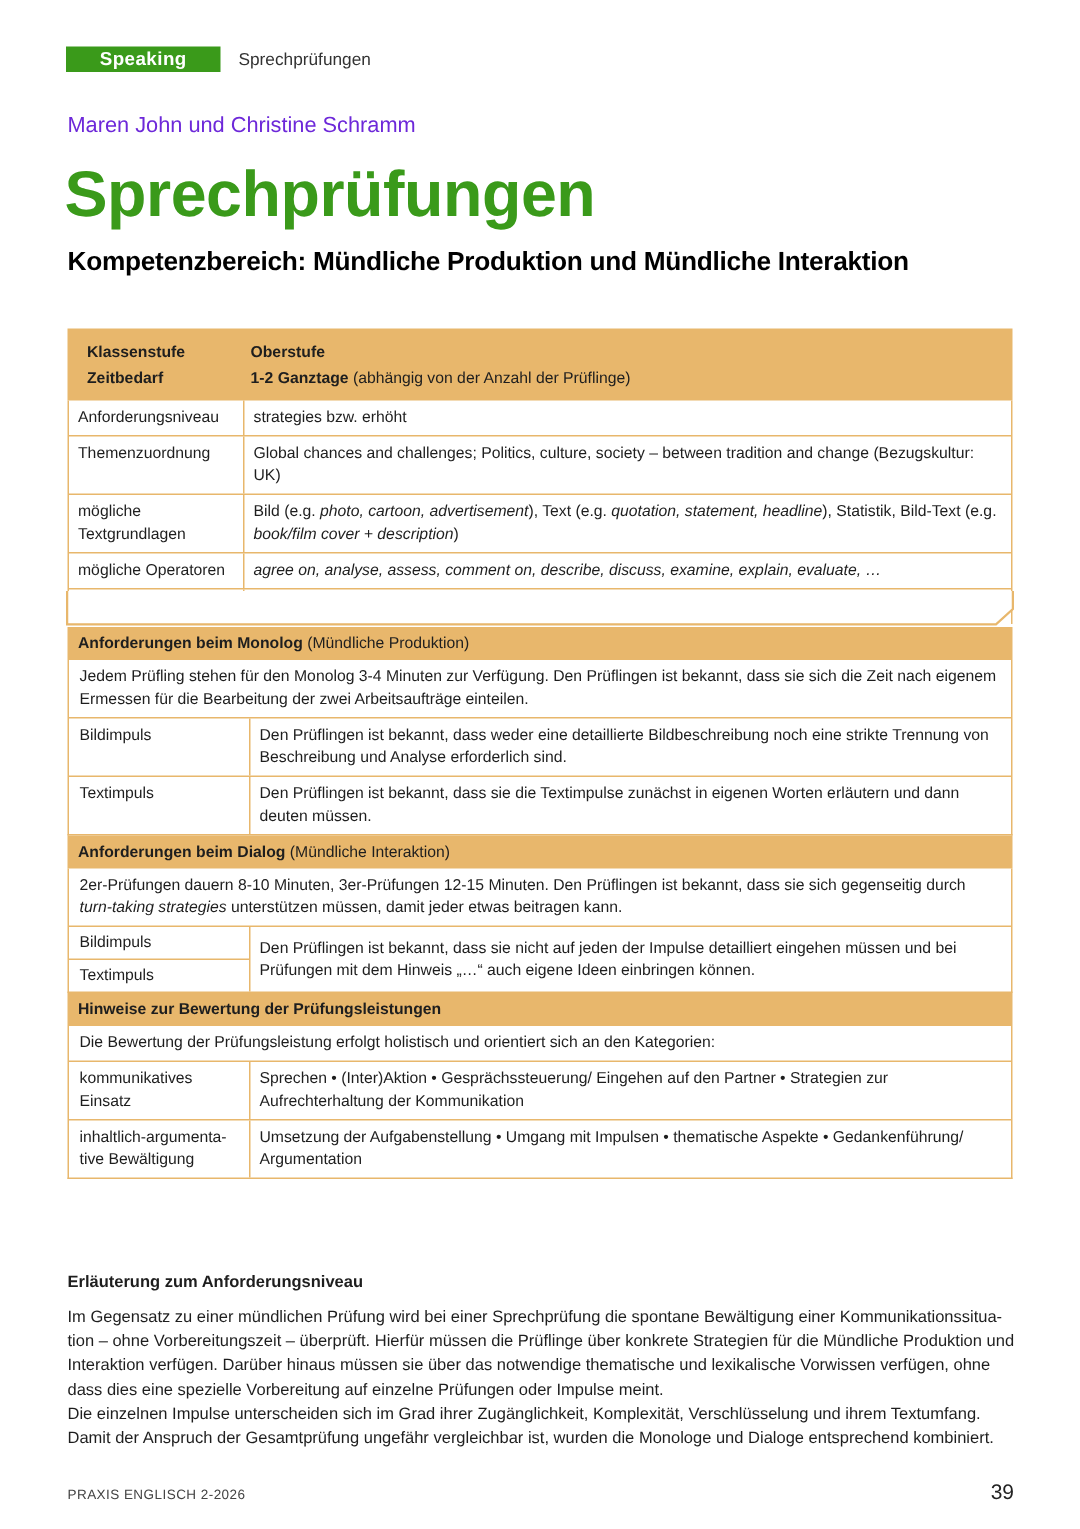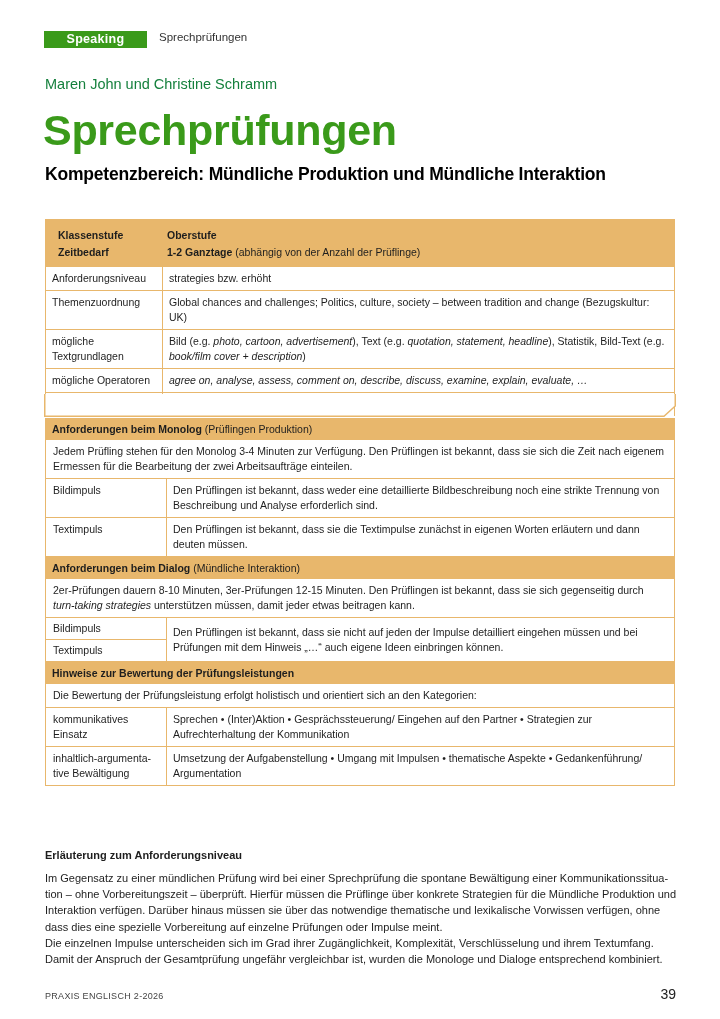--- a/index.html
+++ b/index.html
@@ -1,27 +1,27 @@
 <!DOCTYPE html>
 <html><head>
 <meta charset="utf-8">
 <style>
   html, body { margin: 0; padding: 0; background: #ffffff; }
   body {
     width: 720px; height: 1019px; position: relative; overflow: hidden;
     font-family: "Liberation Sans", "DejaVu Sans", sans-serif;
     color: #1e1e1e;
   }
-  .header-bar { position: absolute; left: 44px; top: 31px; height: 17px; display: flex; align-items: flex-start; }
+  .header-bar { position: absolute; left: 44px; top: 31px; height: 17px; display: flex; align-items: center; }
   .badge {
     background: #3a9a1a; color: #fff; font-weight: bold; font-size: 12.5px;
     width: 103px; height: 17px; line-height: 17px; text-align: center; letter-spacing: 0.3px;
   }
   .header-topic { margin-left: 12px; font-size: 11.5px; color: #333; }
-  .authors { position: absolute; left: 45px; top: 76px; font-size: 14.5px; color: #15803d; }
+  .authors { position: absolute; left: 45px; top: 76px; font-size: 14.5px; color: #6d28d9; }
   .title { position: absolute; left: 43px; top: 102px; font-size: 43px; font-weight: bold; color: #3a9a1a; letter-spacing: -0.3px; margin: 0; line-height: 56px; }
   .subtitle { position: absolute; left: 45px; top: 164px; font-size: 17.5px; font-weight: bold; color: #000000; margin: 0; letter-spacing: -0.2px; }
 
   .t1 { position: absolute; left: 45px; top: 219px; width: 630px; }
   .t1-head {
     background: #e8b76c; padding: 8px 13px 7px 13px; height: 33px;
     font-size: 10.5px; font-weight: bold;
   }
   .t1-head .hrow { display: flex; line-height: 17px; gap: 17px; }
   .t1-head .hk { width: 92px; }
@@ -105,21 +105,21 @@
     </div>
   </div>
   <div class="t1-bottom">
     <svg class="cut-svg" width="632" height="24" viewBox="0 0 632 24">
       <polyline points="0.75,0 0.75,22.25 620,22.25 631.25,12 631.25,0" fill="#ffffff" stroke="#e8b76c" stroke-width="1.5"></polyline>
     </svg>
   </div>
 </div>
 
 <div class="t2">
-  <div class="sec-head"><b>Anforderungen beim Monolog</b><span> (Prüflingen Produktion)</span></div>
+  <div class="sec-head"><b>Anforderungen beim Monolog</b><span> (Mündliche Produktion)</span></div>
   <div class="t2-box">
     <div class="full">Jedem Prüfling stehen für den Monolog 3-4 Minuten zur Verfügung. Den Prüflingen ist bekannt, dass sie sich die Zeit nach eigenem Ermessen für die Bearbeitung der zwei Arbeitsaufträge einteilen.</div>
     <div class="row">
       <div class="k">Bildimpuls</div>
       <div class="v">Den Prüflingen ist bekannt, dass weder eine detaillierte Bildbeschreibung noch eine strikte Trennung von Beschreibung und Analyse erforderlich sind.</div>
     </div>
     <div class="row">
       <div class="k">Textimpuls</div>
       <div class="v">Den Prüflingen ist bekannt, dass sie die Textimpulse zunächst in eigenen Worten erläutern und dann deuten müssen.</div>
     </div>

